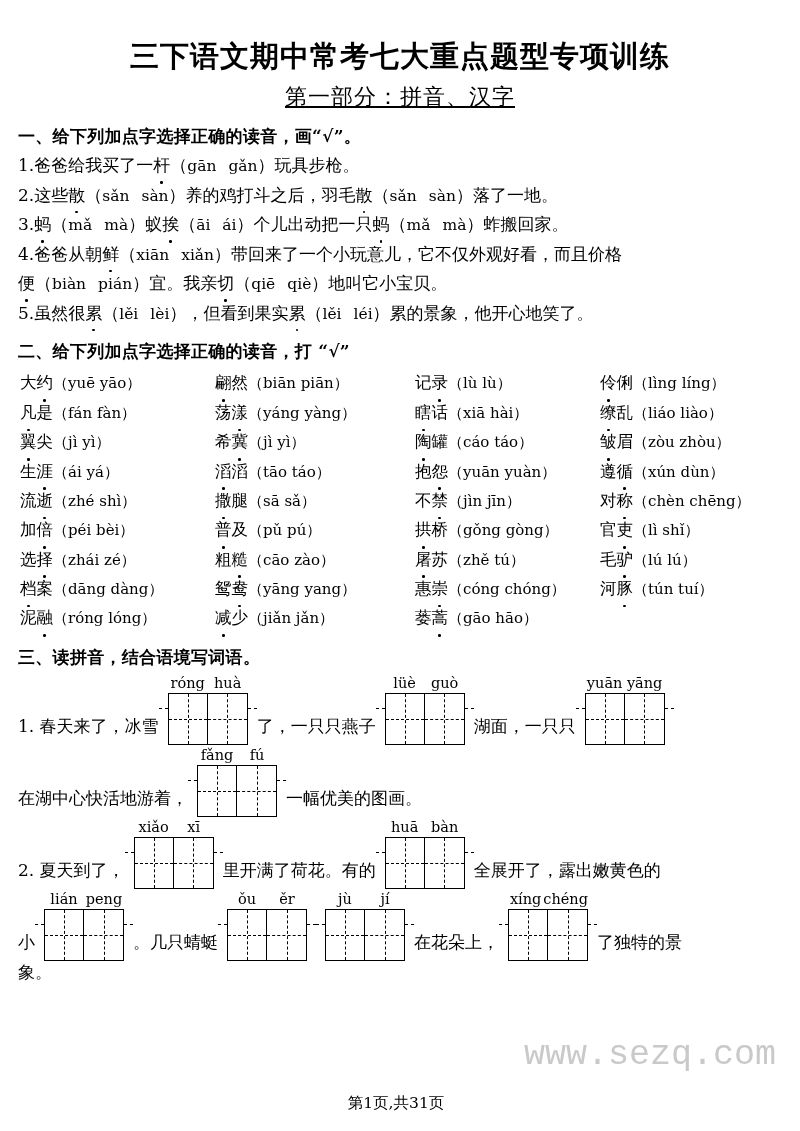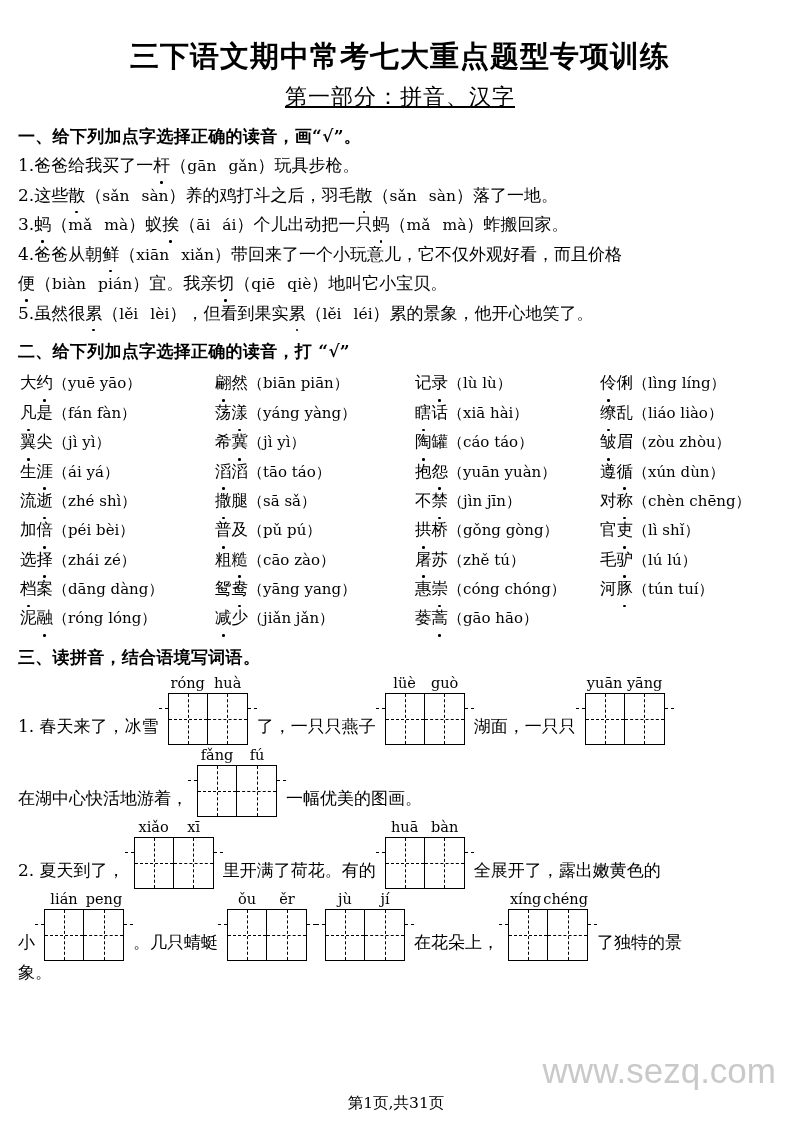--- a/index.html
+++ b/index.html
@@ -147,22 +147,22 @@
     position:absolute;
     left:0; right:8px;
     bottom:17px;
     text-align:center;
     font-size:15.5px;
     font-family:"DejaVu Serif","Liberation Serif",serif;
   }
   .watermark{
     position:absolute;
     right:24px;
-    bottom:40px;
-    font-family:Liberation Sans, sans-serif;
+    bottom:56px;
+    font-family:Liberation Mono, monospace;
     font-size:35px;
     color:#c9c9c9;
     letter-spacing:0px;
     user-select:none;
   }
 </style>
 </head>
 <body>
 
 <div class="page">

